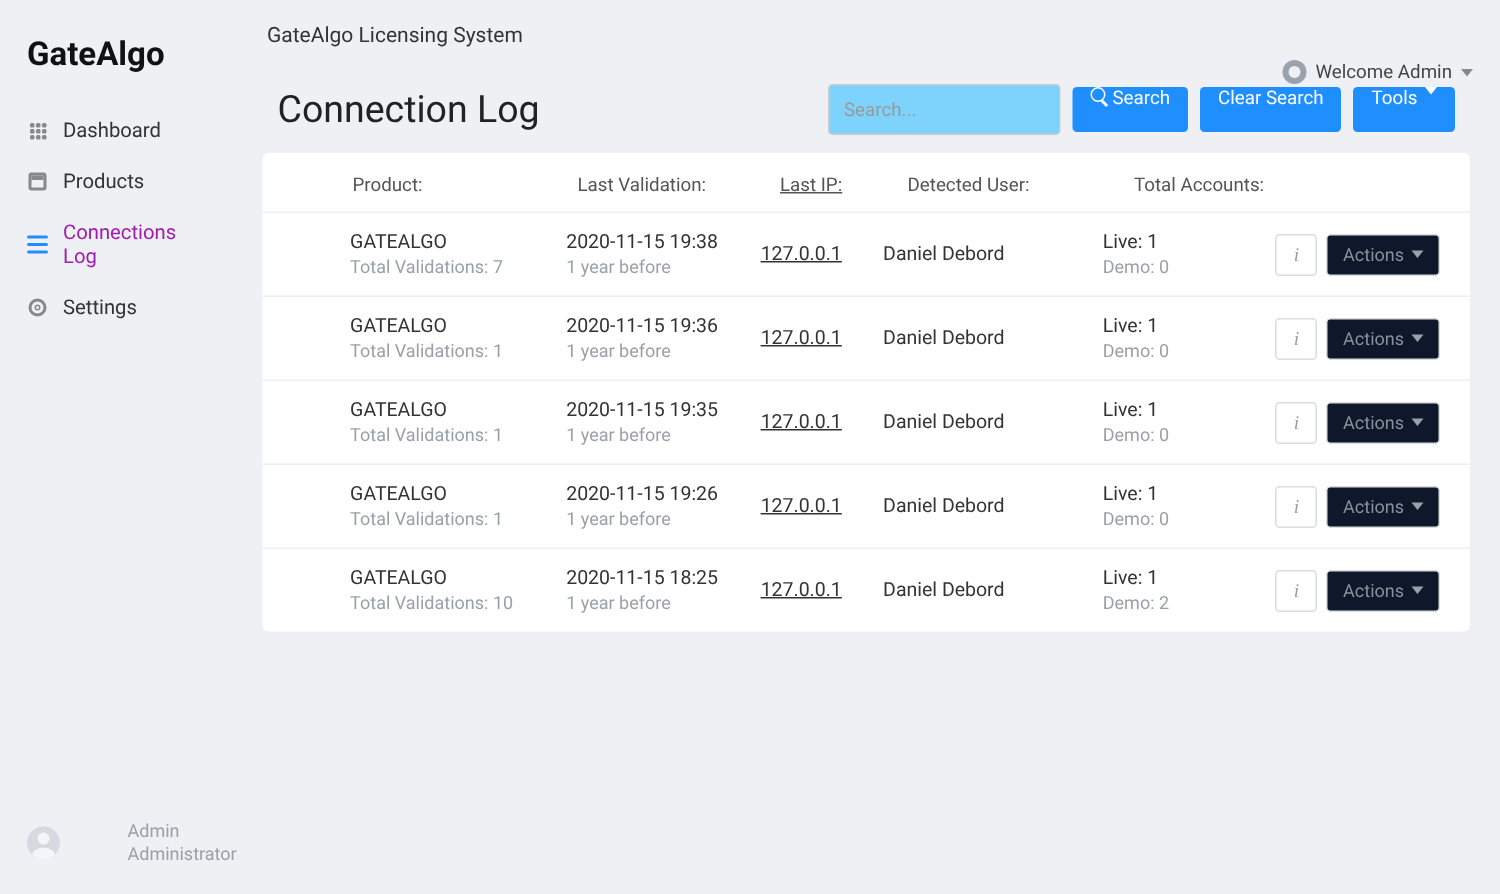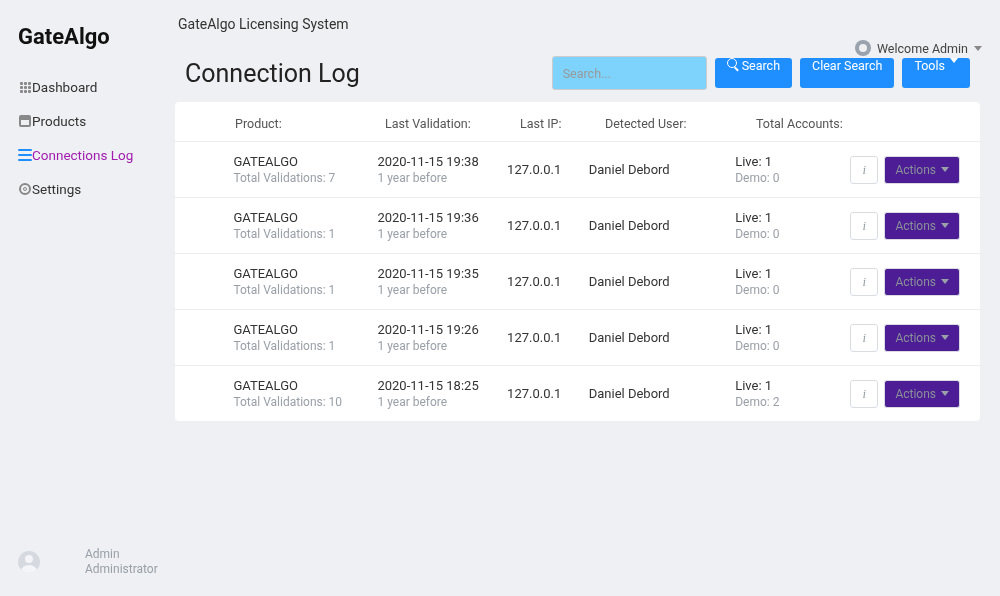--- a/index.html
+++ b/index.html
@@ -9,21 +9,21 @@
 
     .topbar { position: absolute; top: 0; left: 160px; right: 0; height: 48px; display: flex; align-items: center; padding: 0 18px; }
     .topbar-title { font-size: 14px; color: #333; }
     .topbar-spacer { flex: 1; }
     .welcome { display: flex; align-items: center; gap: 6px; font-size: 12.5px; color: #444; cursor: pointer; margin-top: 48px; }
     .user-circle { width: 16px; height: 16px; border-radius: 50%; background: #9aa2ad; display: inline-flex; align-items: center; justify-content: center; }
     .user-circle::before { content: ""; width: 8px; height: 8px; border-radius: 50%; background: #eef0f3; }
     .chev-down { width: 0; height: 0; border-left: 4px solid transparent; border-right: 4px solid transparent; border-top: 5px solid #888; display: inline-block; }
 
     .sidebar { position: absolute; top: 70px; left: 0; width: 160px; }
-    .nav-item { display: flex; align-items: center; padding: 9px 18px; font-size: 13.5px; color: #333; cursor: pointer; }
+    .nav-item { display: flex; align-items: center; gap: 10px; padding: 9px 18px; font-size: 13.5px; color: #333; cursor: pointer; }
     .nav-item.active { color: #a21caf; }
     .nav-icon { width: 14px; height: 14px; display: inline-flex; align-items: center; justify-content: center; flex-shrink: 0; }
     .icon-grid { display: grid; grid-template-columns: repeat(3,3px); grid-template-rows: repeat(3,3px); gap: 1px; }
     .icon-grid i { background: #888; border-radius: 1px; }
     .icon-box { width: 12px; height: 12px; border: 2px solid #888; border-radius: 2px; background: linear-gradient(to bottom,#888 40%,transparent 40%); }
     .icon-list { width: 14px; height: 12px; display: flex; flex-direction: column; justify-content: space-between; }
     .icon-list i { height: 2px; background: #1f8fff; border-radius: 1px; }
     .nav-item:not(.active) .icon-list i { background: #888; }
     .icon-gear { width: 12px; height: 12px; border: 2px solid #888; border-radius: 50%; position: relative; }
     .icon-gear::before { content: ""; position: absolute; inset: 2px; border: 1px solid #888; border-radius: 50%; }
@@ -36,30 +36,30 @@
     .btn { height: 30px; border: none; border-radius: 3px; background: #1f8fff; color: #fff; font-size: 12.5px; padding: 0 12px; cursor: pointer; display: inline-flex; align-items: flex-start; gap: 5px; }
     .mag { width: 10px; height: 10px; border: 1.5px solid #fff; border-radius: 50%; position: relative; }
     .mag::after { content: ""; position: absolute; width: 5px; height: 1.5px; background: #fff; bottom: -2px; right: -3px; transform: rotate(45deg); }
     .chev-down-white { width: 0; height: 0; border-left: 4px solid transparent; border-right: 4px solid transparent; border-top: 5px solid #fff; display: inline-block; }
 
     .panel { background: #fff; border-radius: 4px; }
     .thead { display: flex; align-items: center; padding: 14px 20px 10px 20px; font-size: 12.5px; color: #555; }
     .col-status { width: 40px; }
     .col-product { width: 150px; }
     .col-last { width: 135px; }
-    .col-ip { width: 85px; }
+    .col-ip { width: 85px; text-decoration: underline; }
     .col-user { width: 115px; }
     .col-accounts { width: 120px; margin-left: 36px; }
     .col-actions { flex: 1; display: flex; justify-content: flex-end; gap: 6px; }
 
     .row { display: flex; align-items: center; padding: 12px 20px; border-top: 1px solid #eceef1; font-size: 13px; color: #333; }
     .dot { width: 6px; height: 6px; border-radius: 50%; background: #34c759; }
     .muted { color: #9aa0a8; font-size: 12px; margin-top: 2px; }
     .info-btn { width: 28px; height: 28px; border: 1px solid #d9dde2; background: #fff; border-radius: 3px; color: #9aa0a8; font-style: italic; font-family: Georgia, serif; font-size: 13px; cursor: pointer; }
-    .actions-btn { height: 28px; border: 1px solid #d9dde2; background: #4c1d95; border-radius: 3px; color: #8a9099; font-size: 12px; padding: 0 10px; cursor: pointer; display: inline-flex; align-items: center; gap: 5px; }
+    .actions-btn { height: 28px; border: 1px solid #d9dde2; background: #0f172a; border-radius: 3px; color: #8a9099; font-size: 12px; padding: 0 10px; cursor: pointer; display: inline-flex; align-items: center; gap: 5px; }
     .chev-down-grey { width: 0; height: 0; border-left: 4px solid transparent; border-right: 4px solid transparent; border-top: 5px solid #9aa0a8; display: inline-block; }
 
     .footer-user { position: absolute; left: 18px; bottom: 18px; display: flex; align-items: center; gap: 10px; }
     .avatar { width: 22px; height: 22px; border-radius: 50%; background: #d6dae0; position: relative; overflow: hidden; }
     .avatar::before { content: ""; position: absolute; top: 4px; left: 7px; width: 8px; height: 8px; background: #f3f5f8; border-radius: 50%; }
     .avatar::after { content: ""; position: absolute; bottom: -4px; left: 3px; width: 16px; height: 12px; background: #f3f5f8; border-radius: 50% 50% 0 0; }
     .footer-name { font-size: 12px; color: #9aa0a8; line-height: 1.3; margin-left: 35px; }
   </style>
 </head>
 <body>

